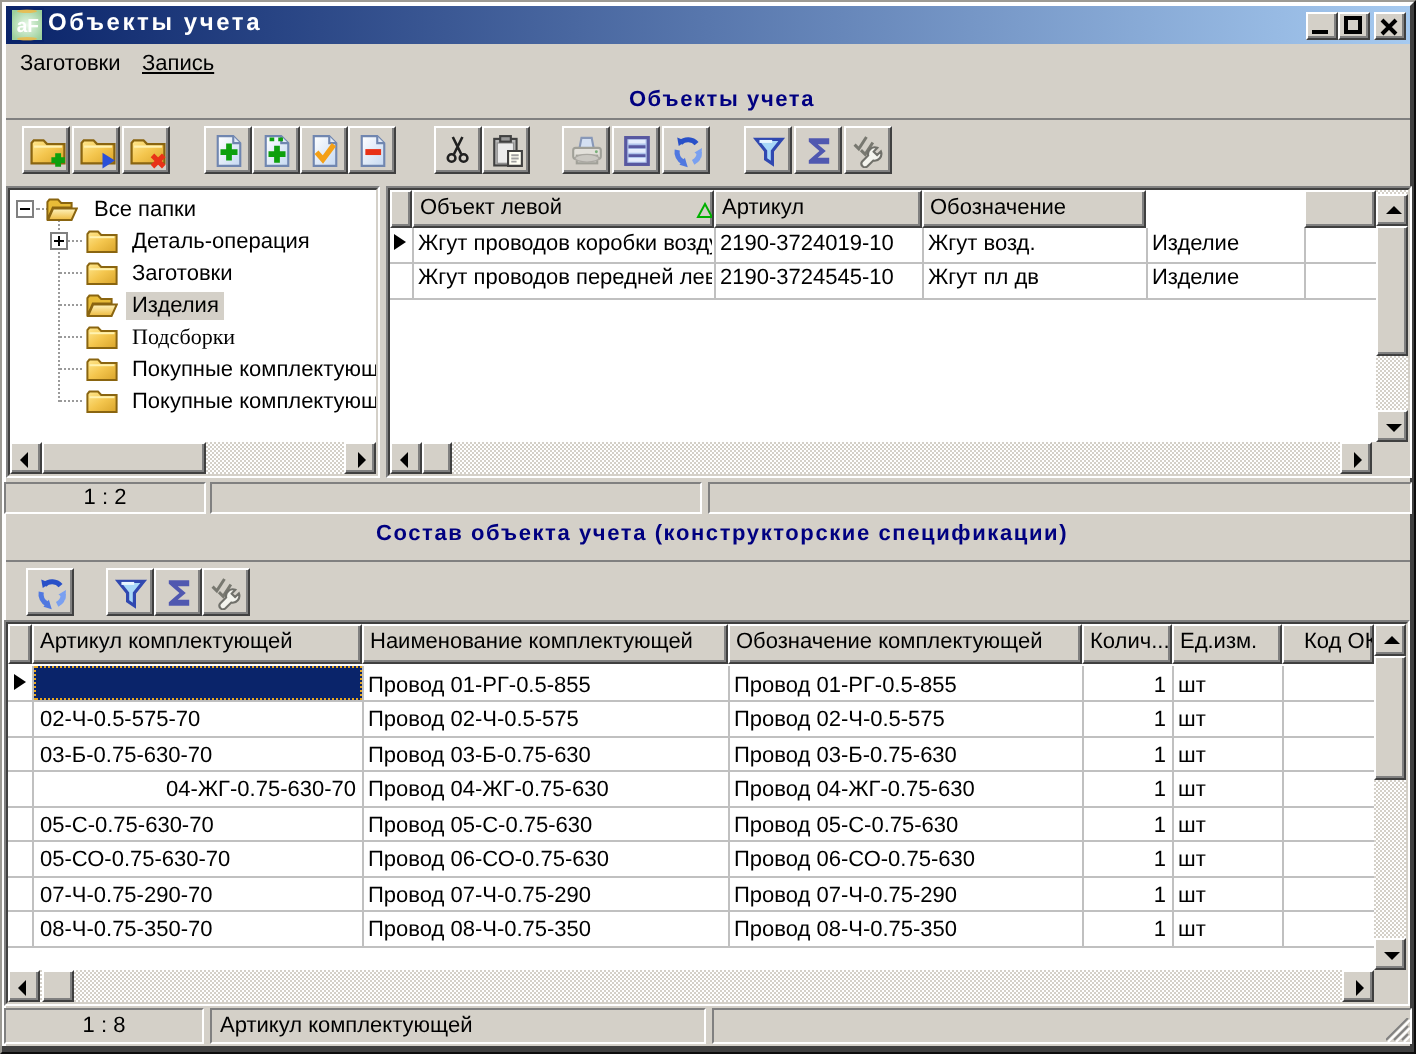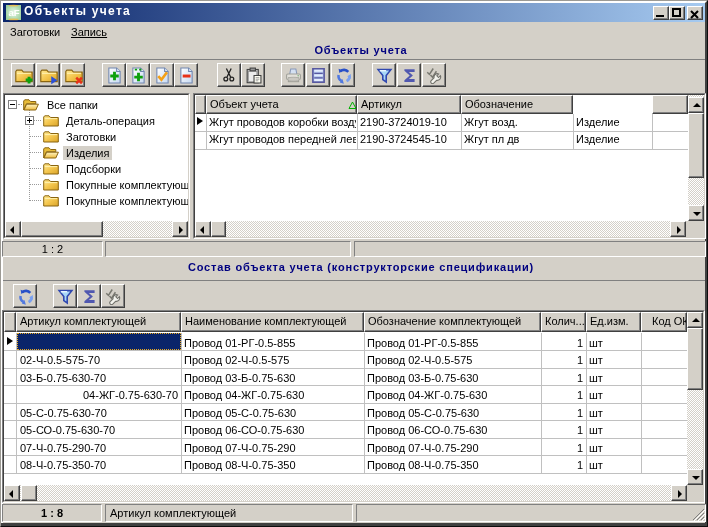--- a/index.html
+++ b/index.html
@@ -238,21 +238,21 @@
  <div class="treerow" style="top:50px;">
       <svg class="abs" style="left:38px;top:0px" width="16" height="16">
         <use href="#foldo"></use>
       </svg>
       <span class="abs" style="left:58px;top:1px;background:#d4d0c8;padding:1px 3px;">Изделия</span>
     </div>
  <div class="treerow" style="top:66px;">
       <svg class="abs" style="left:38px;top:0px" width="16" height="16">
         <use href="#foldc"></use>
       </svg>
-      <span class="abs" style="left:61px;top:2px;">Подсборки</span>
+      <span class="abs" style="left:61px;top:2px;font-family:Liberation Serif, serif;">Подсборки</span>
     </div>
  <div class="treerow" style="top:82px;">
       <svg class="abs" style="left:38px;top:0px" width="16" height="16">
         <use href="#foldc"></use>
       </svg>
       <span class="abs" style="left:61px;top:2px;">Покупные комплектующие</span>
     </div>
  <div class="treerow" style="top:98px;">
       <svg class="abs" style="left:38px;top:0px" width="16" height="16">
         <use href="#foldc"></use>
@@ -270,21 +270,21 @@
       <div class="tri" style="left:6px;top:4px;border-top:4px solid transparent;border-bottom:4px solid transparent;border-left:4px solid #000;"></div>
     </div>
 </div>
 
 <div class="sunk2" style="left:193px;top:93px;width:513px;height:146px;">
     <div class="in2"></div>
   </div>
 <div class="abs" id="topgrid" style="left:195px;top:95px;width:509px;height:142px;background:#fff;overflow:hidden;">
  <div class="hdrcell" style="left:0;top:0;width:11px;height:19px;"></div>
  <div class="hdrcell" style="left:11px;top:0;width:151px;height:19px;">
-      <span>Объект учета</span>
+      <span>Объект левой</span>
       <svg class="abs" style="left:141px;top:5px" width="9" height="9">
         <path d="M4.5 1 L8 7.5 H1 Z" fill="none" stroke="#00b000" stroke-width="1"></path>
       </svg>
     </div>
  <div class="hdrcell" style="left:162px;top:0;width:104px;height:19px;">
       <span>Артикул</span>
     </div>
  <div class="hdrcell" style="left:266px;top:0;width:112px;height:19px;">
       <span>Обозначение</span>
     </div>
@@ -460,20 +460,20 @@
         <div class="tri" style="left:4px;top:4px;border-top:4px solid transparent;border-bottom:4px solid transparent;border-right:4px solid #000;"></div>
       </div>
   <div class="thumb" style="left:17px;top:0;width:16px;height:16px;"></div>
   <div class="sbtn" style="left:667px;top:0;">
         <div class="tri" style="left:6px;top:4px;border-top:4px solid transparent;border-bottom:4px solid transparent;border-left:4px solid #000;"></div>
       </div>
  </div>
  <div class="abs" style="left:683px;top:173px;width:16px;height:16px;background:#d4d0c8;"></div>
 </div>
 
-<div class="statpanel" style="left:2px;top:504px;width:100px;height:18px;text-align:center;line-height:16px;font-weight:bold;">1 : 8</div>
+<div class="statpanel" style="left:2px;top:504px;width:100px;height:18px;text-align:center;line-height:16px;">1 : 8</div>
 <div class="statpanel" style="left:105px;top:504px;width:248px;height:18px;padding-left:4px;line-height:16px;">Артикул комплектующей</div>
 <div class="statpanel" style="left:356px;top:504px;width:350px;height:18px;"></div>
 <svg class="abs" style="left:693px;top:509px" width="12" height="12" viewBox="0 0 12 12">
  <path d="M11 0 L0 11 M11 4 L4 11 M11 8 L8 11" stroke="#808080" stroke-width="1" fill="none"></path>
  <path d="M12 1 L1 12 M12 5 L5 12 M12 9 L9 12" stroke="#fff" stroke-width="1" fill="none"></path>
 </svg>
 <div class="abs" style="left:1px;top:523px;width:706px;height:3px;background:#404040;"></div>
 
 </body></html>

